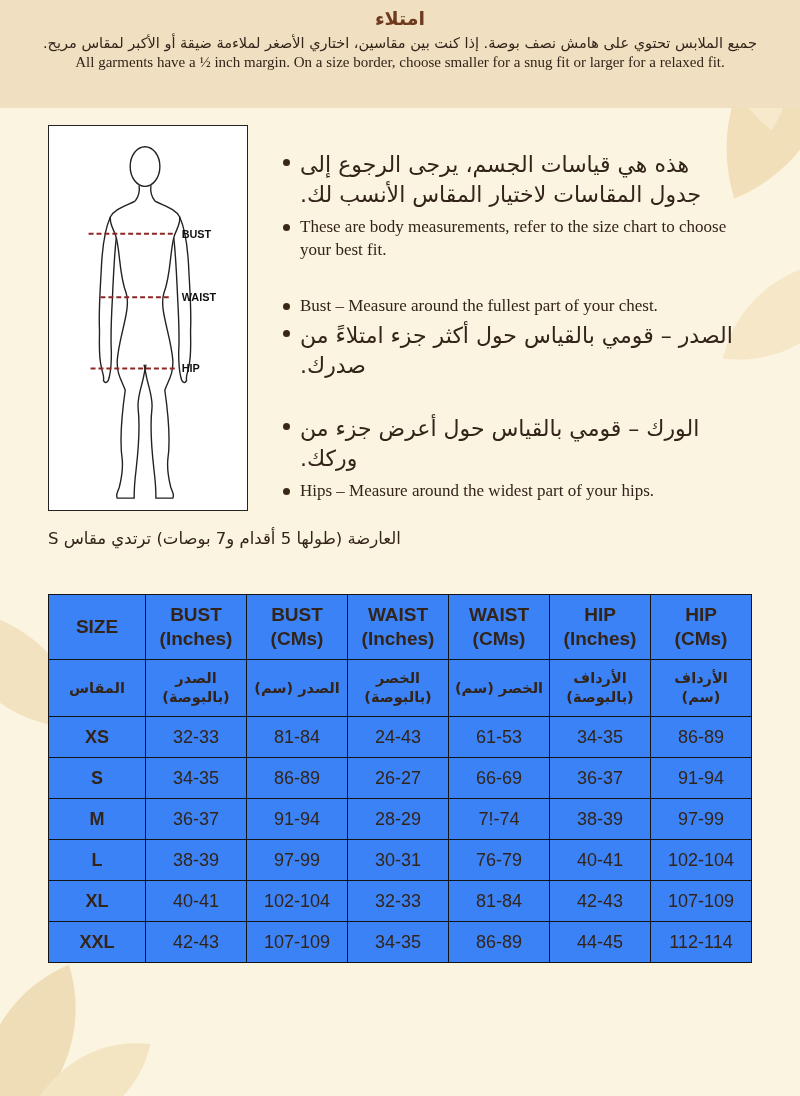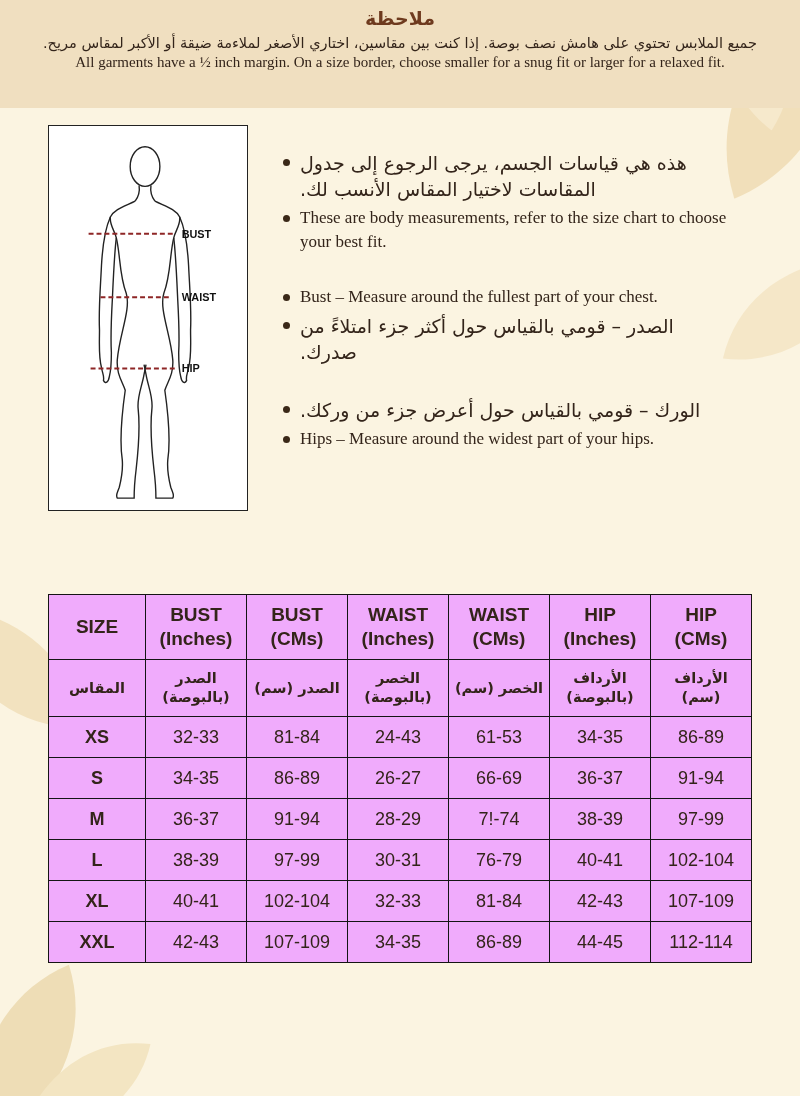--- a/index.html
+++ b/index.html
@@ -20,31 +20,31 @@
 
   .figure-box{position:absolute;left:48px;top:125px;width:200px;height:386px;
         background:#ffffff;border:1.6px solid #222;box-sizing:border-box;}
   .figure-box svg{width:100%;height:100%;display:block;}
   .fig-label{font:700 11px "Liberation Sans",sans-serif;fill:#111;}
 
   .bullets{position:absolute;left:283px;top:150px;width:452px;}
   .bullet-group{margin-bottom:32px;}
   .bullet-item{display:flex;align-items:flex-start;margin-bottom:4px;}
   .dot{flex:0 0 auto;width:7px;height:7px;border-radius:50%;background:#3a2817;margin:9px 10px 0 0;}
-  .b-ar{font-size:19px;line-height:1.38;direction:rtl;text-align:left;
+  .b-ar{font-size:22px;line-height:1.38;direction:rtl;text-align:left;
         font-family:"DejaVu Sans",sans-serif;}
   .b-en{font-size:17px;line-height:1.38;font-family:"Liberation Serif","DejaVu Sans",serif;}
 
   .model-note{position:absolute;left:48px;top:527px;}
   .model-ar{font-size:16.5px;line-height:1.5;direction:rtl;text-align:left;
         font-family:"DejaVu Sans",sans-serif;}
   .model-en{font-size:16px;line-height:1.4;font-family:"Liberation Serif","DejaVu Sans",serif;}
 
   table.size-chart{position:absolute;left:48px;top:594px;width:704px;
-        border-collapse:collapse;background:#f0abfc;table-layout:fixed;}
+        border-collapse:collapse;background:#3b82f6;table-layout:fixed;}
   .size-chart td,.size-chart th{border:1.6px solid #141414;text-align:center;
         vertical-align:middle;padding:0 3px;}
   .size-chart col.c-size{width:97px;}
   .hdr-en th{font-size:19px;font-weight:bold;height:64px;line-height:1.25;}
   .hdr-ar td{font-size:14.5px;font-weight:bold;height:56px;line-height:1.3;
         direction:rtl;font-family:"DejaVu Sans",sans-serif;}
   .data-row td{font-size:18px;height:40px;}
   .data-row td.size-cell{font-weight:bold;}
 
   footer{position:absolute;left:0;right:0;bottom:0;height:112px;background:#f0dfc0;
@@ -134,20 +134,21 @@
         <div class="b-ar">الورك – قومي بالقياس حول أعرض جزء من وركك.</div>
       </div>
       <div class="bullet-item">
         <span class="dot"></span>
         <div class="b-en">Hips – Measure around the widest part of your hips.</div>
       </div>
     </div>
   </div>
 
   <div class="model-note">
+    <div class="model-ar">العارضة (طولها 5 أقدام و7 بوصات) ترتدي مقاس S</div>
   </div>
 
   <table class="size-chart">
     <colgroup>
         <col class="c-size">
         <col>
         <col>
         <col>
         <col>
         <col>
@@ -244,18 +245,18 @@
         <td>107-109</td>
         <td>34-35</td>
         <td>86-89</td>
         <td>44-45</td>
         <td>112-114</td>
       </tr>
     </tbody>
   </table>
 
   <footer>
-    <div class="note-title-ar">ملاحظة</div>
+    <div class="note-title-ar">امتلاء</div>
     <div class="note-ar">جميع الملابس تحتوي على هامش نصف بوصة. إذا كنت بين مقاسين، اختاري الأصغر لملاءمة ضيقة أو الأكبر لمقاس مريح.</div>
     <div class="note-en">All garments have a ½ inch margin. On a size border, choose smaller for a snug fit or larger for a relaxed fit.</div>
   </footer>
 
 </div>
 
 </body></html>

